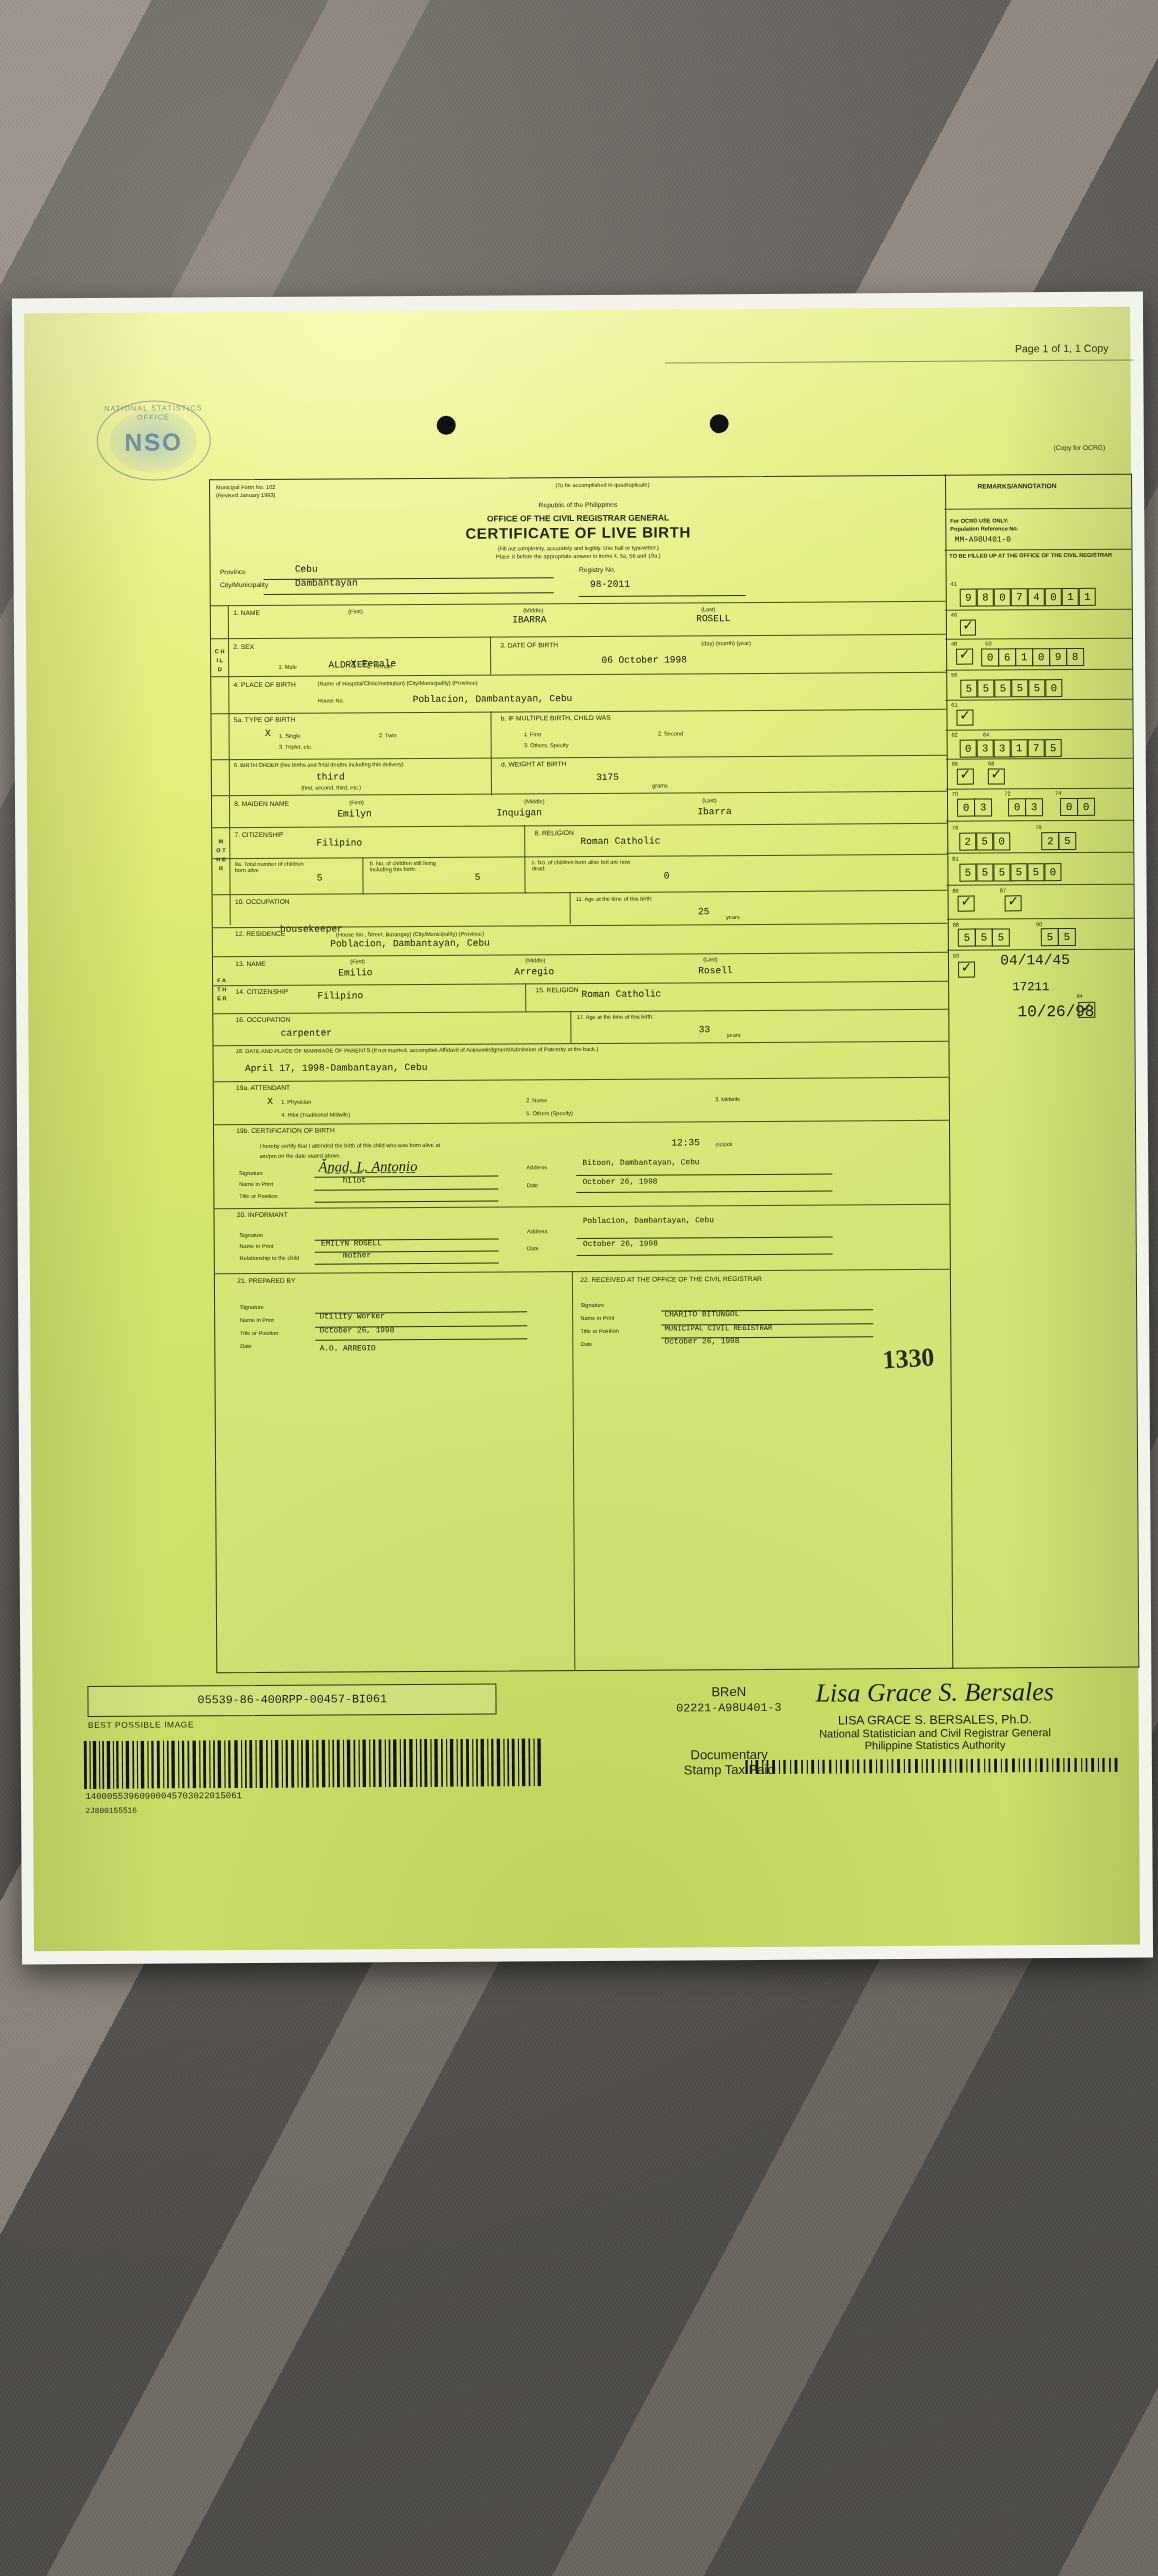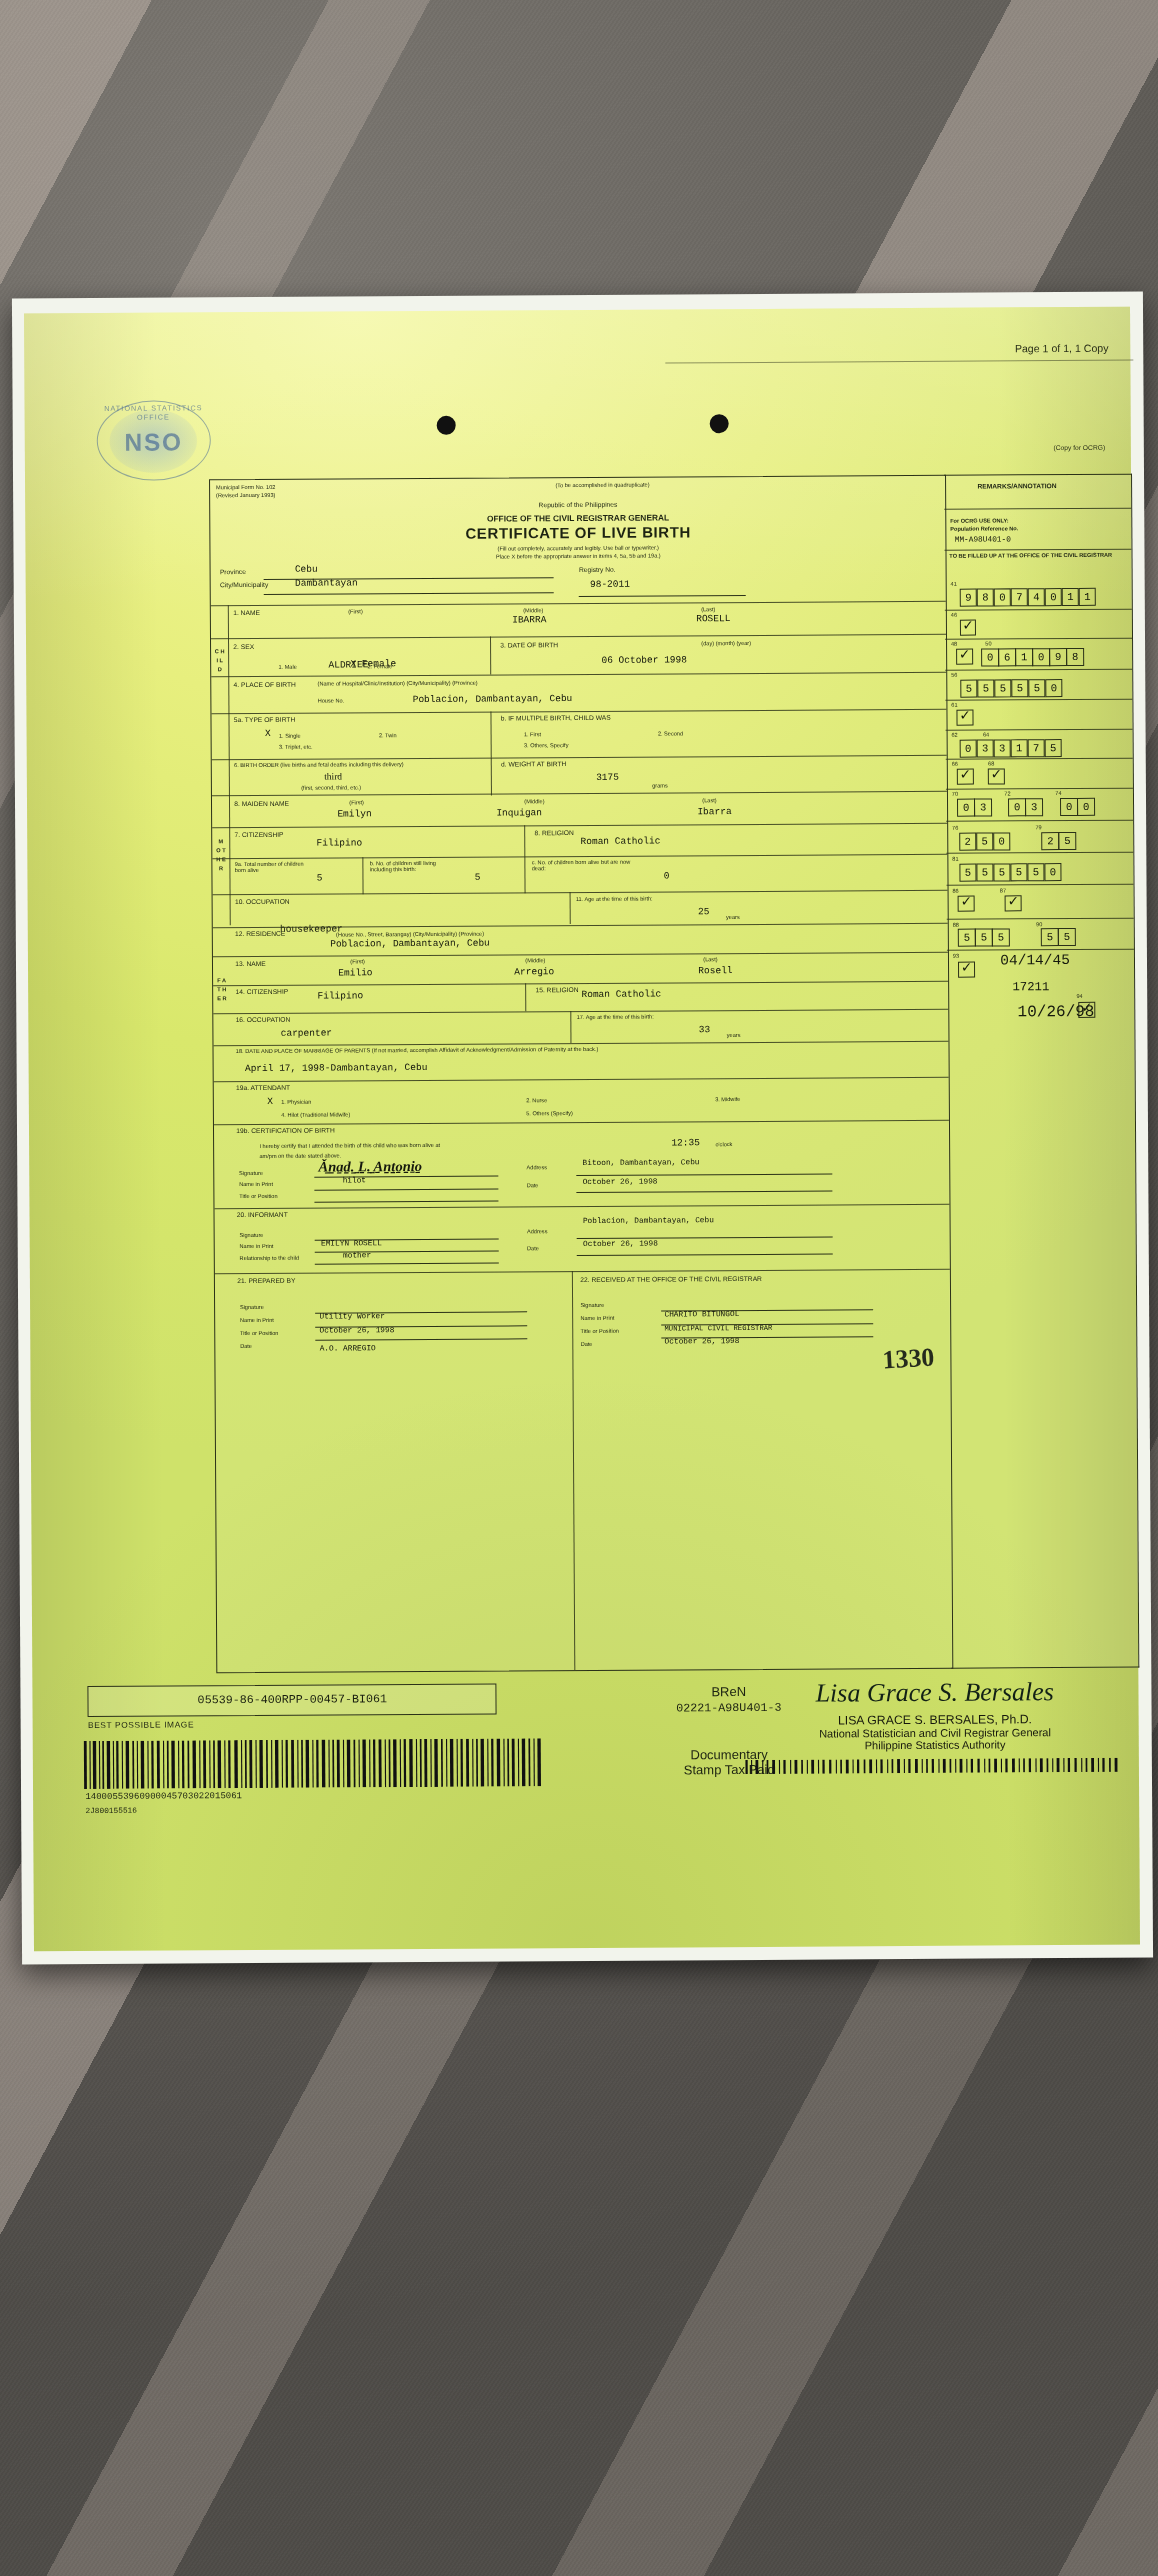--- a/index.html
+++ b/index.html
@@ -349,21 +349,21 @@
       <div class="txt val" style="left:53px;top:248px;">X</div>
       <div class="vline" style="left:279px;top:233px;height:46px;"></div>
       <div class="txt sm" style="left:289px;top:236px;">b. IF MULTIPLE BIRTH, CHILD WAS</div>
       <div class="txt tiny" style="left:312px;top:253px;">1. First</div>
       <div class="txt tiny" style="left:446px;top:253px;">2. Second</div>
       <div class="txt tiny" style="left:312px;top:264px;">3. Others, Specify</div>
       <div class="hrow" style="top:279px;"></div>
 
       <div class="txt tiny" style="left:22px;top:282px;width:245px;line-height:6.7px;">6. BIRTH ORDER (live births and fetal deaths including this delivery)</div>
       <div class="txt tiny" style="left:89px;top:305px;">(first, second, third, etc.)</div>
-      <div class="txt val" style="left:112px;top:292px;font-family:Liberation Serif, serif;">third</div>
+      <div class="txt val" style="left:104px;top:292px;">third</div>
       <div class="vline" style="left:279px;top:279px;height:38px;"></div>
       <div class="txt sm" style="left:289px;top:282px;">d. WEIGHT AT BIRTH</div>
       <div class="txt val" style="left:384px;top:294px;">3175</div>
       <div class="txt tiny" style="left:440px;top:305px;">grams</div>
       <div class="hrow" style="top:315px;"></div>
 
       <div class="txt sm" style="left:22px;top:320px;">8. MAIDEN NAME</div>
       <div class="txt tiny" style="left:137px;top:320px;">(First)</div>
       <div class="txt tiny" style="left:312px;top:320px;">(Middle)</div>
       <div class="txt tiny" style="left:490px;top:320px;">(Last)</div>
@@ -439,21 +439,21 @@
       <div class="txt val" style="left:53px;top:616px;">X</div>
       <div class="hrow" style="top:644px;"></div>
 
       <div class="txt sm" style="left:22px;top:647px;">19b. CERTIFICATION OF BIRTH</div>
       <div class="txt tiny" style="left:45px;top:663px;">I hereby certify that I attended the birth of this child who was born alive at</div>
       <div class="txt val" style="left:457px;top:660px;">12:35</div>
       <div class="txt tiny" style="left:501px;top:664px;">o'clock</div>
       <div class="txt tiny" style="left:45px;top:673px;">am/pm on the date stated above.</div>
 
       <div class="txt tiny" style="left:24.5px;top:690px;">Signature</div>
-      <div class="sigline" style="left:104px;top:679px;font-size:14.5px;font-weight:bold;">Ǎ̱ṉa̱ḏ.̱ ̱Ḻ.̱ ̱A̱ṉṯo̱ṉi̱o̱</div>
+      <div class="sigline" style="left:104px;top:679px;font-size:14.5px;">Ǎ̱ṉa̱ḏ.̱ ̱Ḻ.̱ ̱A̱ṉṯo̱ṉi̱o̱</div>
       <div class="boxg" style="left:100px;top:697px;width:184px;height:0;border-width:0 0 0.6px 0;"></div>
       <div class="txt tiny" style="left:24.5px;top:701px;">Name in Print</div>
       <div class="txt val-s" style="left:128px;top:697px;">hilot</div>
       <div class="boxg" style="left:100px;top:710px;width:184px;height:0;border-width:0 0 0.6px 0;"></div>
       <div class="txt tiny" style="left:24.5px;top:713px;">Title or Position</div>
       <div class="boxg" style="left:100px;top:722px;width:184px;height:0;border-width:0 0 0.6px 0;"></div>
 
       <div class="txt tiny" style="left:312px;top:686px;">Address</div>
       <div class="txt val-s" style="left:368px;top:681px;">Bitoon, Dambantayan, Cebu</div>
       <div class="boxg" style="left:362px;top:697px;width:256px;height:0;border-width:0 0 0.6px 0;"></div>

